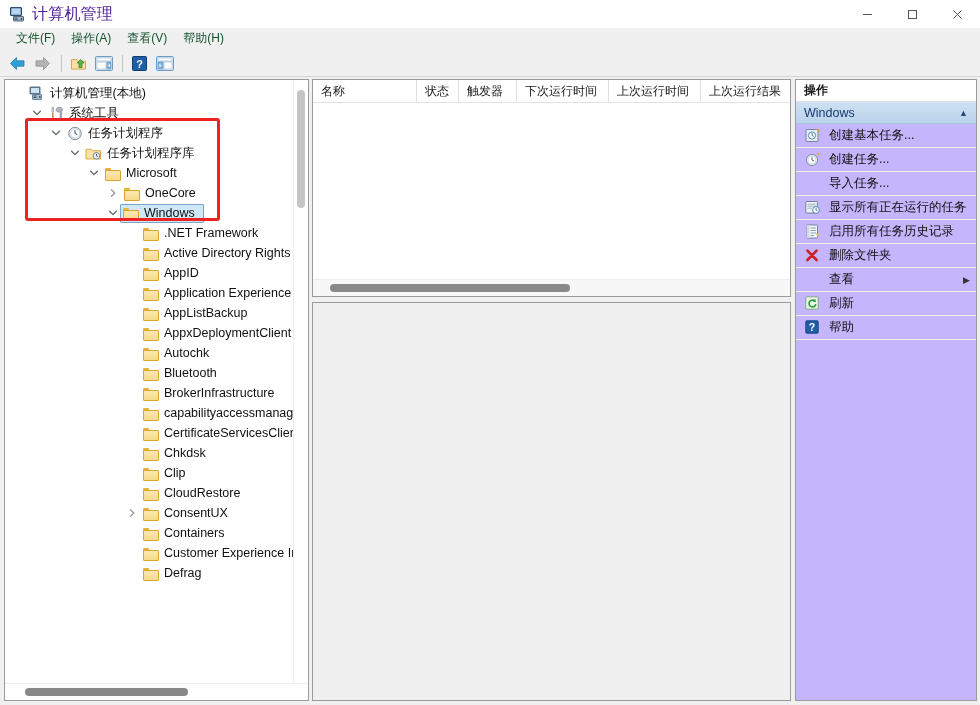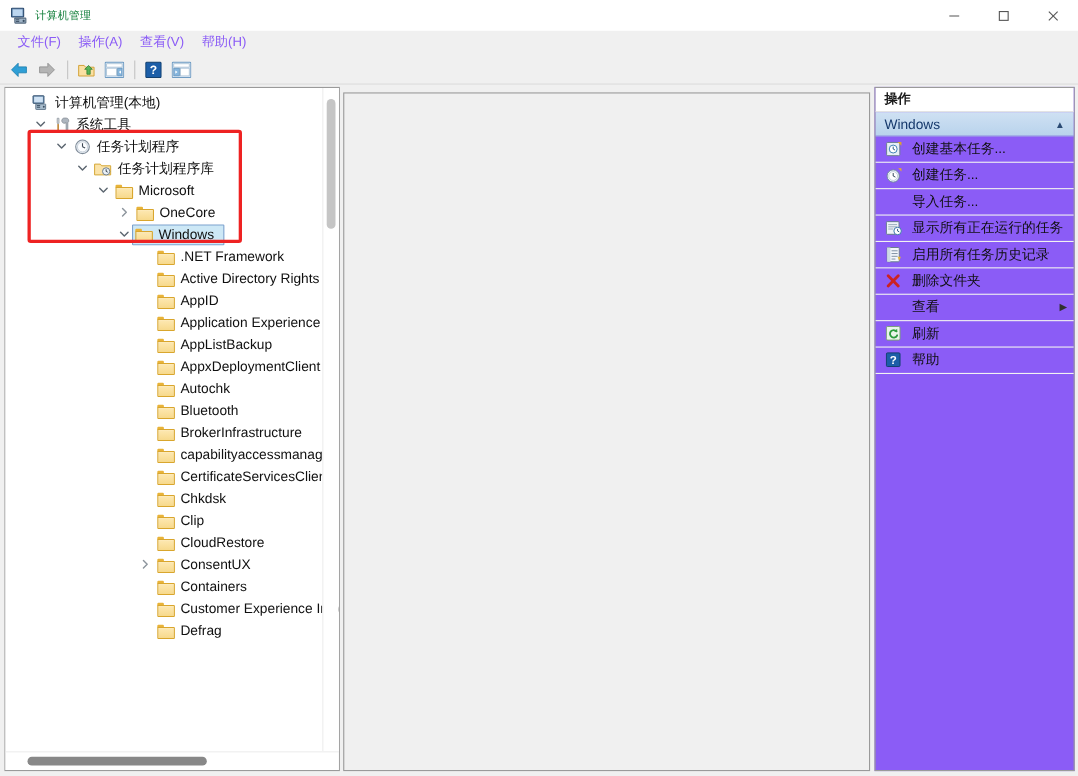--- a/index.html
+++ b/index.html
@@ -25,21 +25,21 @@
     display: flex; align-items: center;
     position: relative;
     border-bottom: 0px solid #e5e5e5;
   }
   .title-icon {
     width: 16px; height: 16px;
     margin-left: 9px; margin-right: 7px;
     position: relative; flex: 0 0 16px;
   }
   .title-text {
-    font-size: 10px; color: #15803d;
+    font-size: 16px; color: #4c1d95;
     letter-spacing: 0.2px;
   }
   .win-btns {
     position: absolute; right: 0; top: 0;
     height: 28px; display: flex;
   }
   .win-btn {
     width: 45px; height: 28px;
     display: flex; align-items: center; justify-content: center;
     color: #3c3c3c;
@@ -48,21 +48,21 @@
 
   
   .menubar {
     height: 22px; flex: 0 0 22px;
     background: #f0f0f0;
     display: flex; align-items: center;
     padding-left: 8px;
     border-bottom: 1px solid #f0f0f0;
   }
   .menu-item {
-    font-size: 12px; color: #8b5cf6;
+    font-size: 12px; color: #14532d;
     padding: 2px 8px;
     white-space: nowrap;
   }
 
   
   .toolbar {
     height: 27px; flex: 0 0 27px;
     background: #f0f0f0;
     display: flex; align-items: center;
     padding-left: 6px;
@@ -230,21 +230,21 @@
     flex: 1 1 auto;
     background: #f0f0f0;
     border: 1px solid #9a9a9a;
     min-height: 0;
   }
 
   
   .act-pane {
     width: 182px; flex: 0 0 182px;
     margin-left: 4px;
-    background: #8b5cf6;
+    background: #c4b5fd;
     border: 1px solid #9a9a9a;
     display: flex; flex-direction: column;
     min-height: 0;
   }
   .act-title {
     height: 22px; flex: 0 0 22px;
     display: flex; align-items: center;
     padding-left: 8px;
     font-size: 12px; font-weight: bold; color: #1a1a1a;
     background: #ffffff;
@@ -692,20 +692,46 @@
           <div class="vthumb" id="tree-vthumb" style="top: 10px; height: 118px;"></div>
         </div>
         <div class="redbox" id="tree-redbox" style="left: 20px; top: 38px; width: 195px; height: 103px; border-color: rgb(238, 34, 34);"></div>
       </div>
       <div class="hscroll-wrap">
         <div class="hthumb" id="tree-hthumb" style="left: 20px; width: 163px;"></div>
       </div>
     </div>
 
     <div class="mid-pane">
+      <div class="list-box">
+        <div class="col-head" id="col-head">
+            <div class="col" style="width: 104px; flex-basis: 104px;">
+              <span>名称</span>
+            </div>
+            <div class="col" style="width: 42px; flex-basis: 42px;">
+              <span>状态</span>
+            </div>
+            <div class="col" style="width: 58px; flex-basis: 58px;">
+              <span>触发器</span>
+            </div>
+            <div class="col" style="width: 92px; flex-basis: 92px;">
+              <span>下次运行时间</span>
+            </div>
+            <div class="col" style="width: 92px; flex-basis: 92px;">
+              <span>上次运行时间</span>
+            </div>
+            <div class="col" style="width: 92px; flex-basis: 92px;">
+              <span>上次运行结果</span>
+            </div>
+          </div>
+        <div class="list-body"></div>
+        <div class="list-hscroll">
+          <div class="hthumb" id="list-hthumb" style="left: 17px; width: 240px;"></div>
+        </div>
+      </div>
       <div class="splitter"></div>
       <div class="detail-box"></div>
     </div>
 
     <div class="act-pane">
       <div class="act-title">操作</div>
       <div class="act-group-head">
         <span>Windows</span>
         <span class="caret">▲</span>
       </div>

